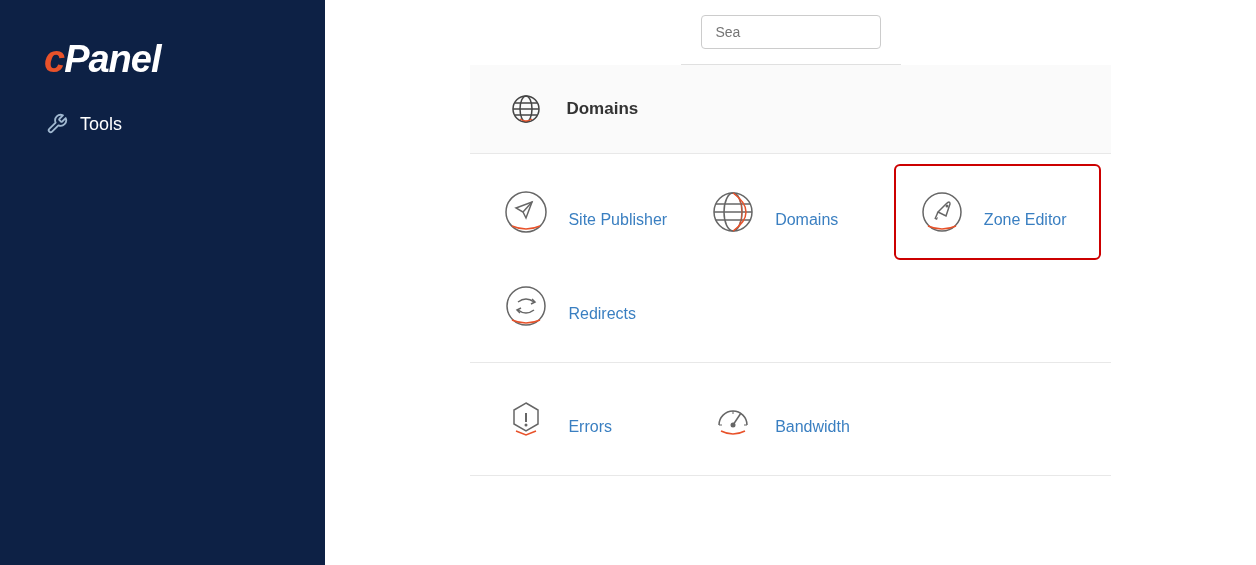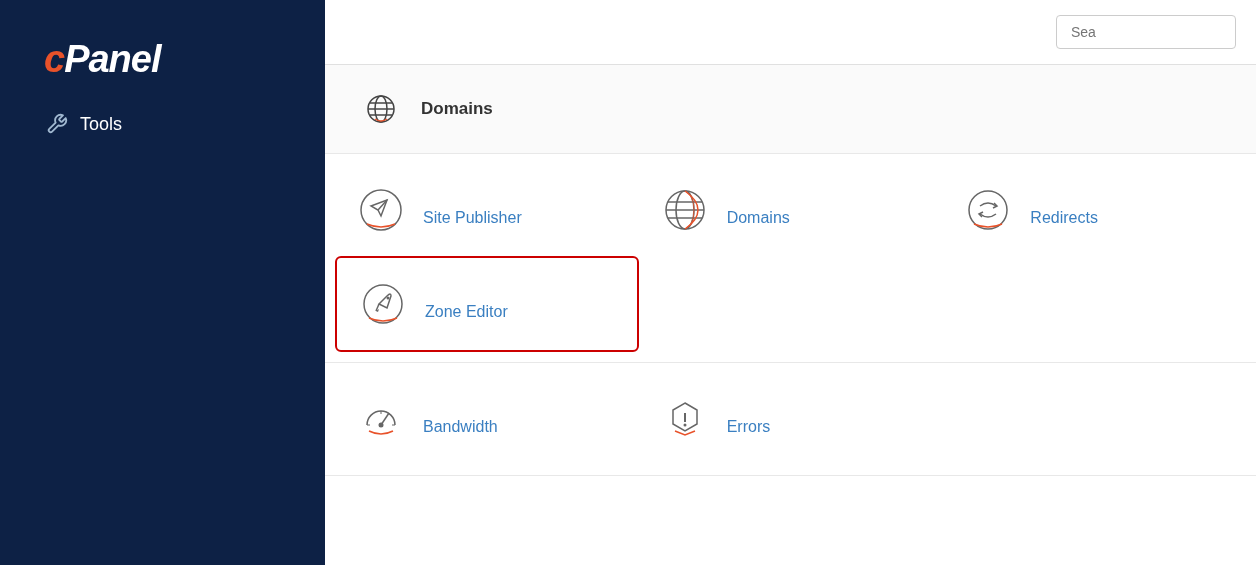--- a/index.html
+++ b/index.html
@@ -31,20 +31,21 @@
     }
     #sidebar .nav-item svg { flex-shrink: 0; }
 
     
     #main {
       flex: 1;
       background: white;
       display: flex;
       flex-direction: column;
       overflow: hidden;
+      align-items: center;
     }
 
     
     #header {
       height: 65px;
       background: white;
       border-bottom: 1px solid #e0e0e0;
       display: flex;
       align-items: center;
       justify-content: flex-end;
@@ -198,91 +199,91 @@
             <line x1="7" y1="16" x2="41" y2="16" stroke="#666" stroke-width="1.5"></line>
             <line x1="7" y1="32" x2="41" y2="32" stroke="#666" stroke-width="1.5"></line>
 
             <path d="M24 5 Q37 14 37 24 Q37 34 24 43" stroke="#e8522a" stroke-width="1.5" fill="none"></path>
             <path d="M24 5 Q33 10 33 24 Q33 38 24 43" stroke="#e8522a" stroke-width="0.8" fill="none"></path>
           </svg>
         </div>
         <span class="tool-label">Domains</span>
       </div>
 
-      <div class="tool-item">
-        <div class="tool-icon">
-          <svg width="48" height="48" viewBox="0 0 48 48" fill="none" xmlns="http://www.w3.org/2000/svg">
-            <circle cx="24" cy="24" r="19" stroke="#666" stroke-width="1.5"></circle>
-
-            <path d="M16 20 Q24 14 32 20" stroke="#666" stroke-width="1.5" fill="none" marker-end="url(#arr1)"></path>
-            <path d="M32 28 Q24 34 16 28" stroke="#666" stroke-width="1.5" fill="none" marker-end="url(#arr2)"></path>
-
-            <path d="M30 17 L33 20 L29 22" stroke="#666" stroke-width="1.5" fill="none"></path>
-            <path d="M18 31 L15 28 L19 26" stroke="#666" stroke-width="1.5" fill="none"></path>
-
-            <path d="M10 38 Q24 44 38 38" stroke="#e8522a" stroke-width="1.5" fill="none"></path>
-          </svg>
-        </div>
-        <span class="tool-label">Redirects</span>
-      </div>
-
       <div class="tool-item highlighted">
         <div class="tool-icon">
           <svg width="48" height="48" viewBox="0 0 48 48" fill="none" xmlns="http://www.w3.org/2000/svg">
             <circle cx="24" cy="24" r="19" stroke="#666" stroke-width="1.5"></circle>
 
             <path d="M28 16 Q32 12 32 16 L28 28 L20 24 Z" stroke="#666" stroke-width="1.5" fill="none"></path>
             <line x1="20" y1="24" x2="17" y2="31" stroke="#666" stroke-width="1.5"></line>
             <path d="M17 31 L20 29 L19 32 Z" fill="#666"></path>
 
             <circle cx="29" cy="18" r="1.5" fill="#666"></circle>
 
             <path d="M10 38 Q24 44 38 38" stroke="#e8522a" stroke-width="1.5" fill="none"></path>
           </svg>
         </div>
         <span class="tool-label">Zone Editor</span>
       </div>
 
+      <div class="tool-item">
+        <div class="tool-icon">
+          <svg width="48" height="48" viewBox="0 0 48 48" fill="none" xmlns="http://www.w3.org/2000/svg">
+            <circle cx="24" cy="24" r="19" stroke="#666" stroke-width="1.5"></circle>
+
+            <path d="M16 20 Q24 14 32 20" stroke="#666" stroke-width="1.5" fill="none" marker-end="url(#arr1)"></path>
+            <path d="M32 28 Q24 34 16 28" stroke="#666" stroke-width="1.5" fill="none" marker-end="url(#arr2)"></path>
+
+            <path d="M30 17 L33 20 L29 22" stroke="#666" stroke-width="1.5" fill="none"></path>
+            <path d="M18 31 L15 28 L19 26" stroke="#666" stroke-width="1.5" fill="none"></path>
+
+            <path d="M10 38 Q24 44 38 38" stroke="#e8522a" stroke-width="1.5" fill="none"></path>
+          </svg>
+        </div>
+        <span class="tool-label">Redirects</span>
+      </div>
+
 
     </div>
 
 
     <div class="tools-grid">
 
+
+      <div class="tool-item">
+        <div class="tool-icon">
+          <svg width="48" height="48" viewBox="0 0 48 48" fill="none" xmlns="http://www.w3.org/2000/svg">
+
+            <path d="M24 8 L36 15 L36 29 L24 36 L12 29 L12 15 Z" stroke="#666" stroke-width="1.5" fill="none"></path>
+
+            <line x1="24" y1="18" x2="24" y2="27" stroke="#666" stroke-width="2"></line>
+            <circle cx="24" cy="30" r="1.5" fill="#666"></circle>
+
+            <path d="M14 36 L24 40 L34 36" stroke="#e8522a" stroke-width="1.5" fill="none"></path>
+          </svg>
+        </div>
+        <span class="tool-label">Errors</span>
+      </div>
 
       <div class="tool-item">
         <div class="tool-icon">
           <svg width="48" height="48" viewBox="0 0 48 48" fill="none" xmlns="http://www.w3.org/2000/svg">
 
             <path d="M10 30 A14 14 0 1 1 38 30" stroke="#666" stroke-width="1.5" fill="none"></path>
 
             <line x1="24" y1="30" x2="32" y2="18" stroke="#666" stroke-width="1.5"></line>
             <circle cx="24" cy="30" r="2.5" fill="#666"></circle>
 
             <line x1="10" y1="30" x2="13" y2="30" stroke="#666" stroke-width="1"></line>
             <line x1="38" y1="30" x2="35" y2="30" stroke="#666" stroke-width="1"></line>
             <line x1="24" y1="16" x2="24" y2="19" stroke="#666" stroke-width="1"></line>
 
             <path d="M12 36 Q24 42 36 36" stroke="#e8522a" stroke-width="1.5" fill="none"></path>
           </svg>
         </div>
         <span class="tool-label">Bandwidth</span>
       </div>
 
-      <div class="tool-item">
-        <div class="tool-icon">
-          <svg width="48" height="48" viewBox="0 0 48 48" fill="none" xmlns="http://www.w3.org/2000/svg">
-
-            <path d="M24 8 L36 15 L36 29 L24 36 L12 29 L12 15 Z" stroke="#666" stroke-width="1.5" fill="none"></path>
-
-            <line x1="24" y1="18" x2="24" y2="27" stroke="#666" stroke-width="2"></line>
-            <circle cx="24" cy="30" r="1.5" fill="#666"></circle>
-
-            <path d="M14 36 L24 40 L34 36" stroke="#e8522a" stroke-width="1.5" fill="none"></path>
-          </svg>
-        </div>
-        <span class="tool-label">Errors</span>
-      </div>
-
     </div>
 
   </div>
 </div>
 
 </body></html>

